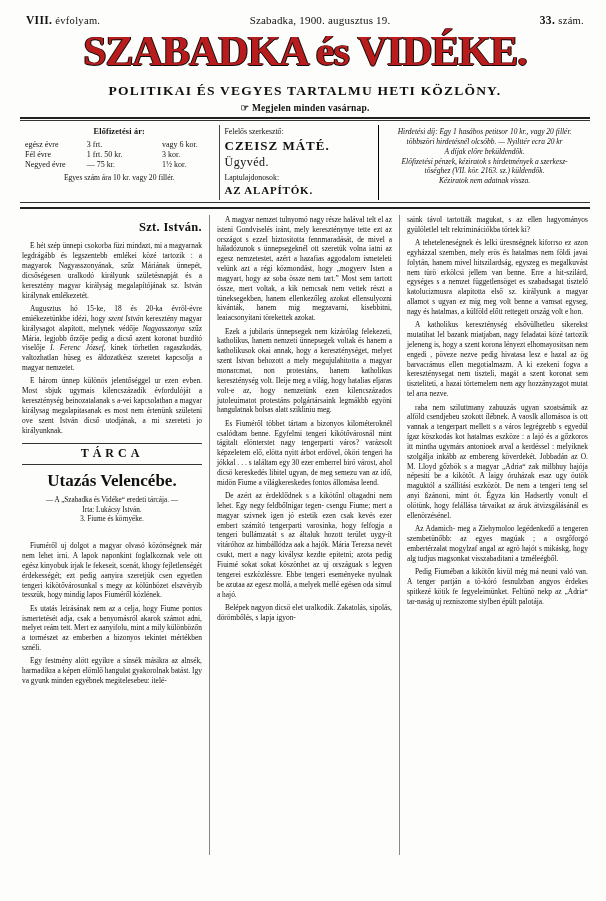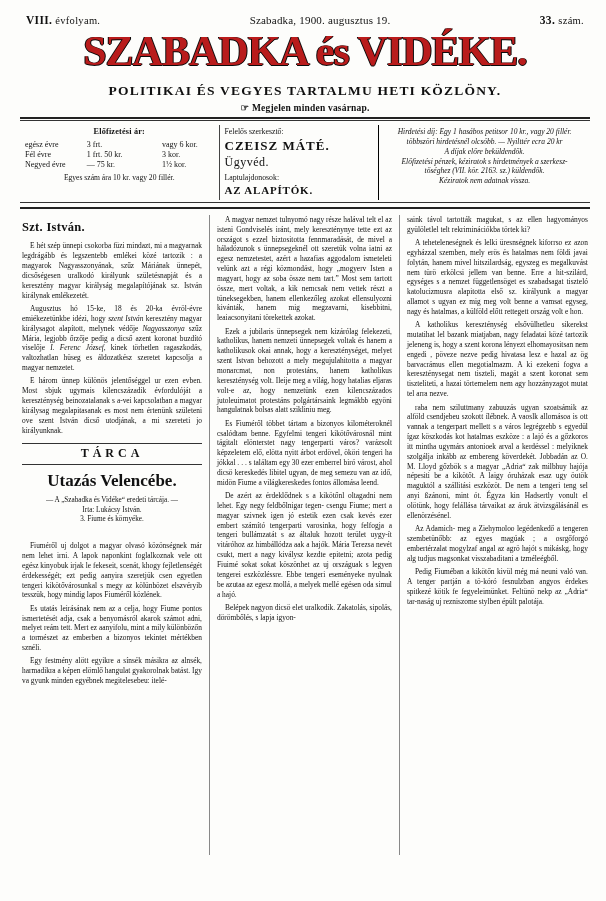--- a/index.html
+++ b/index.html
@@ -145,21 +145,21 @@
     line-height: 1.33;
     text-align: justify;
     hyphens: auto;
     padding: 0 7px;
   }
   .col.c1 { border-right: 1px solid #888; padding-left: 2px; }
   .col.c2 { border-right: 1px solid #888; }
   .col.c3 { padding-right: 2px; }
 
   .art-title {
-    text-align: left;
+    text-align: right;
     font-size: 12.5px;
     font-weight: bold;
     margin: 4px 0 6px 0;
     letter-spacing: 0.3px;
   }
   .col p {
     margin: 0 0 3.5px 0;
     text-indent: 8px;
   }
   .col p.noind { text-indent: 0; }

